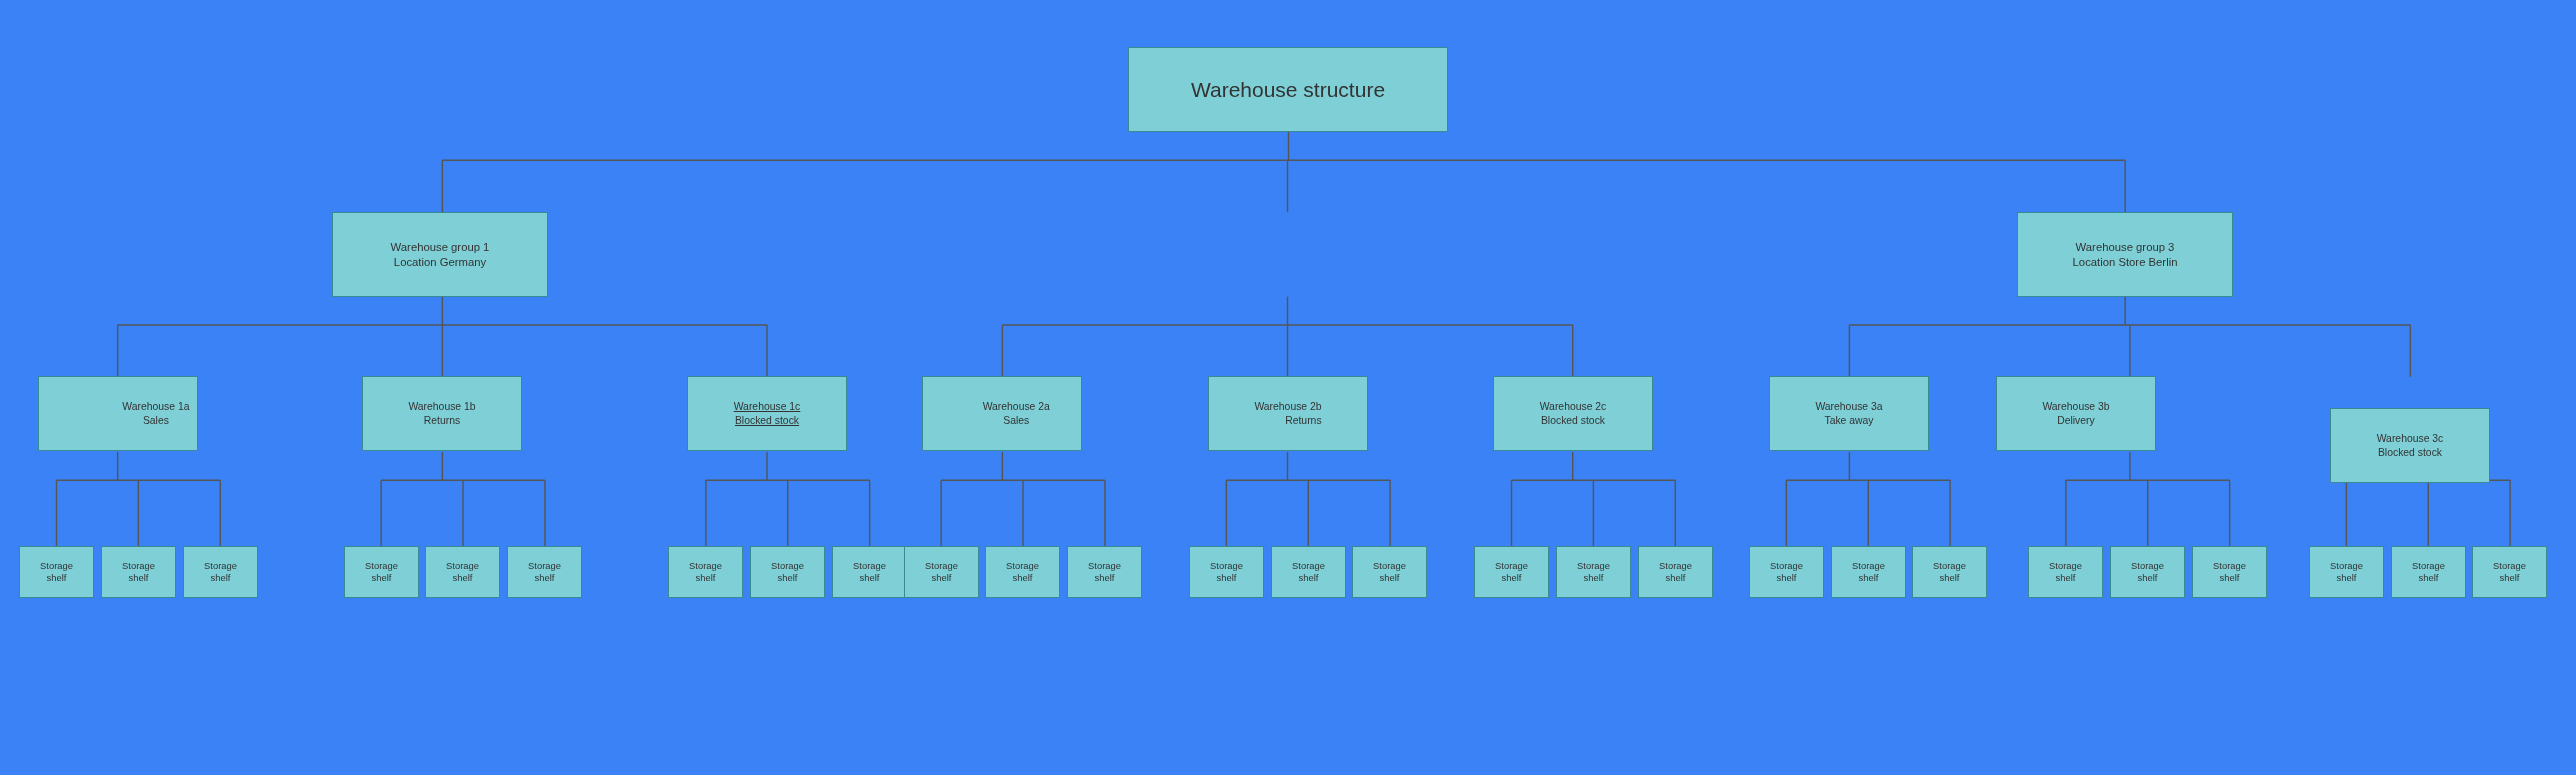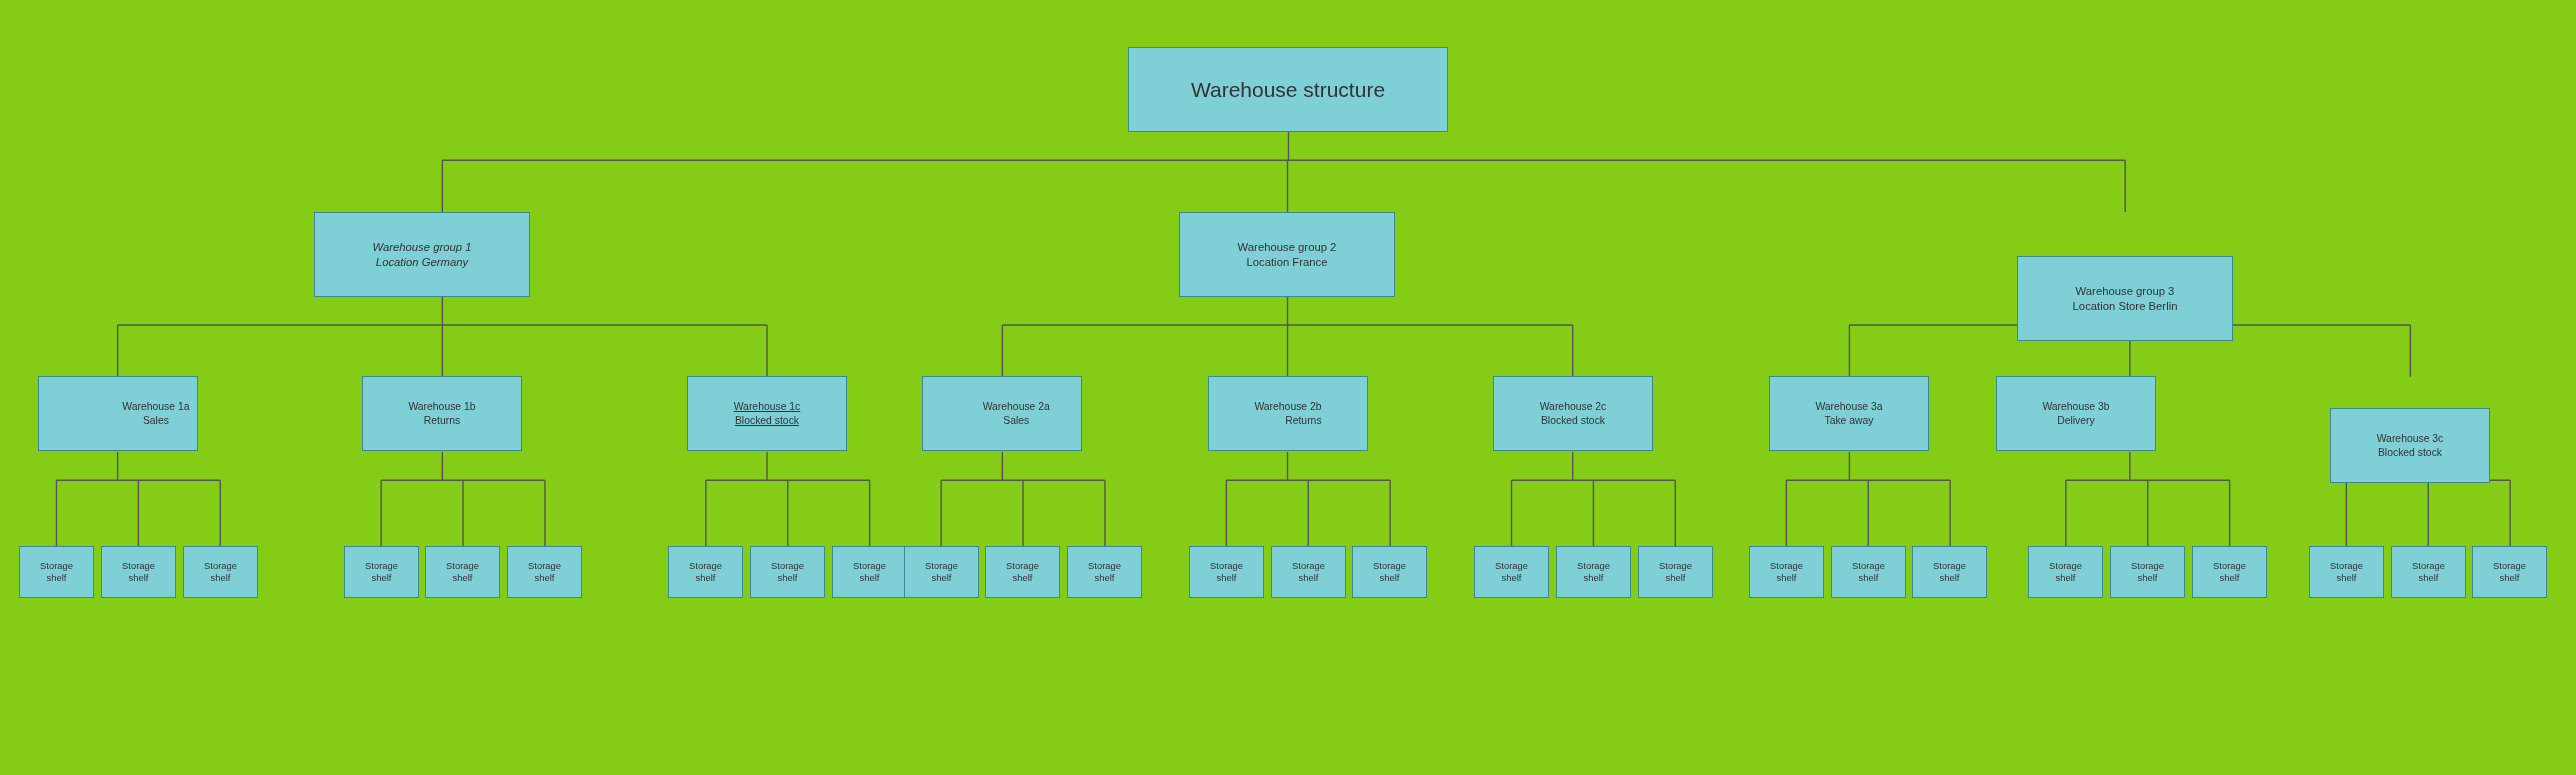--- a/index.html
+++ b/index.html
@@ -6,21 +6,21 @@
     body {
       background: #f5f5f5;
       font-family: Arial, sans-serif;
       font-size: 10.4px;
       color: #333;
       overflow-x: auto;
     }
     .diagram {
       width: 2576px;
       min-height: 776px;
-      background: #84cc16;
+      background: #3b82f6;
       position: relative;
       padding: 28px;
     }
     svg.connectors {
       position: absolute;
       top: 0; left: 0;
       width: 100%;
       height: 100%;
       pointer-events: none;
     }
@@ -126,29 +126,26 @@
       <line x1="2493" y1="510" x2="2667" y2="510" stroke="#555" stroke-width="1.5"></line>
       <line x1="2493" y1="510" x2="2493" y2="580" stroke="#555" stroke-width="1.5"></line>
       <line x1="2580" y1="510" x2="2580" y2="580" stroke="#555" stroke-width="1.5"></line>
       <line x1="2667" y1="510" x2="2667" y2="580" stroke="#555" stroke-width="1.5"></line>
     </svg>
 
   <div class="node root" style="left: 1128px; top: 47px;">
     <span>Warehouse structure</span>
   </div>
 
-  <div class="node group" style="left: 314px; top: 212px; font-style: italic;">
+  <div class="node group" style="left: 332px; top: 212px;">
     <span>Warehouse group 1<br>Location Germany</span>
   </div>
 
-  <div class="node group" style="left: 1179px; top: 212px;">
-    <span>Warehouse group 2<br>Location France</span>
-  </div>
-
-  <div class="node group" style="left: 2017px; top: 212px; margin-top: 44px;">
+
+  <div class="node group" style="left: 2017px; top: 212px;">
     <span>Warehouse group 3<br>Location Store Berlin</span>
   </div>
 
   <div class="node warehouse" style="left: 38px; top: 376px; justify-content: flex-end;">
     <span>Warehouse 1a<br>Sales</span>
   </div>
   <div class="node warehouse" style="left: 362px; top: 376px;">
     <span>Warehouse 1b<br>Returns</span>
   </div>
   <div class="node warehouse" style="left: 687px; top: 376px; text-decoration: underline;">

